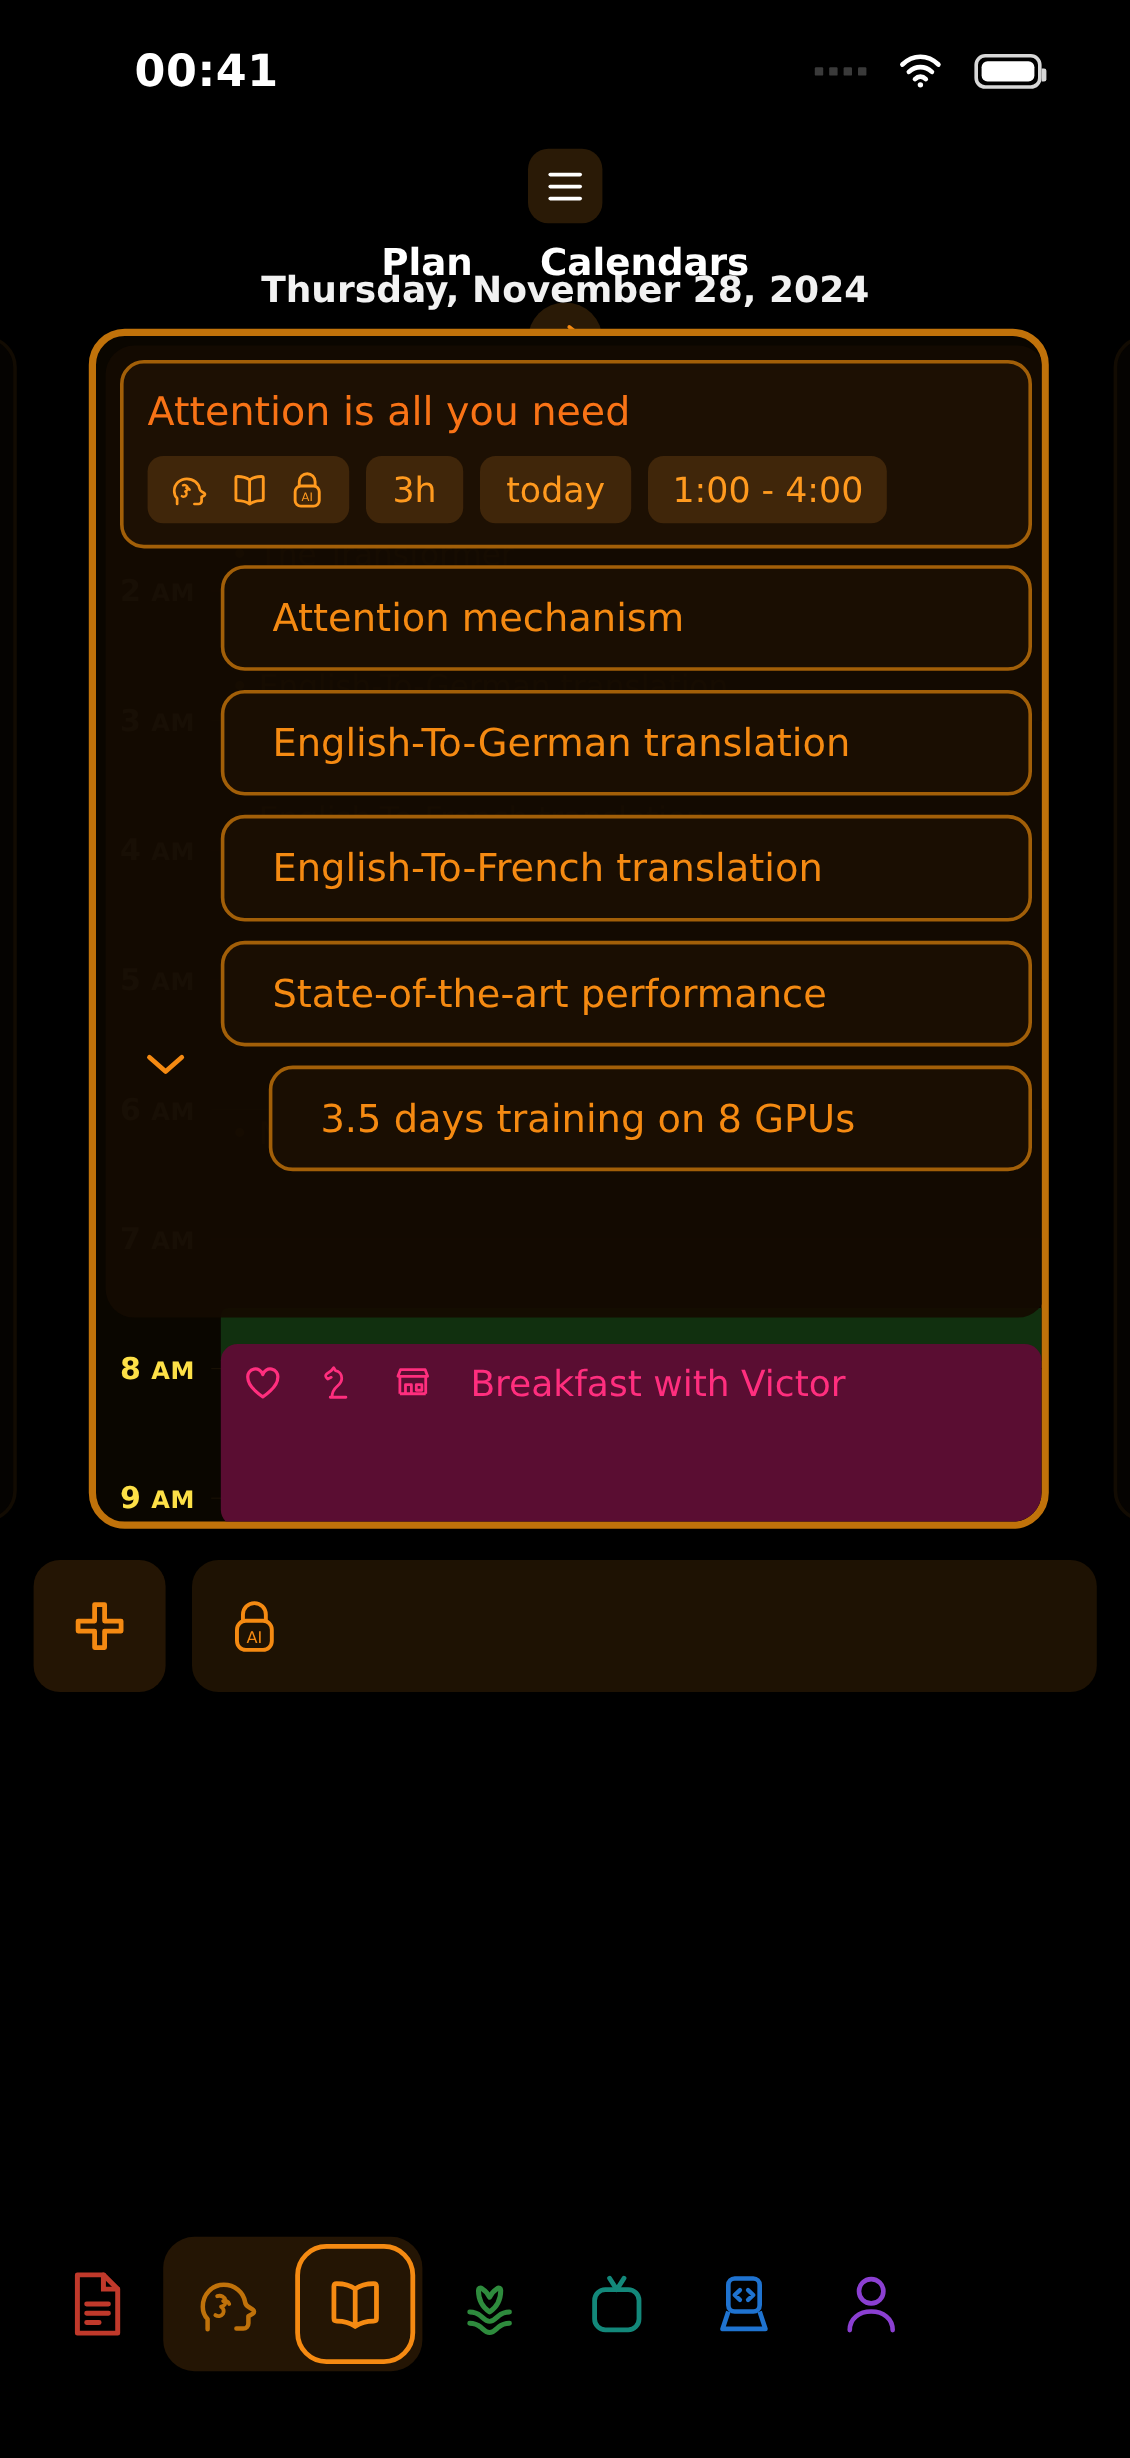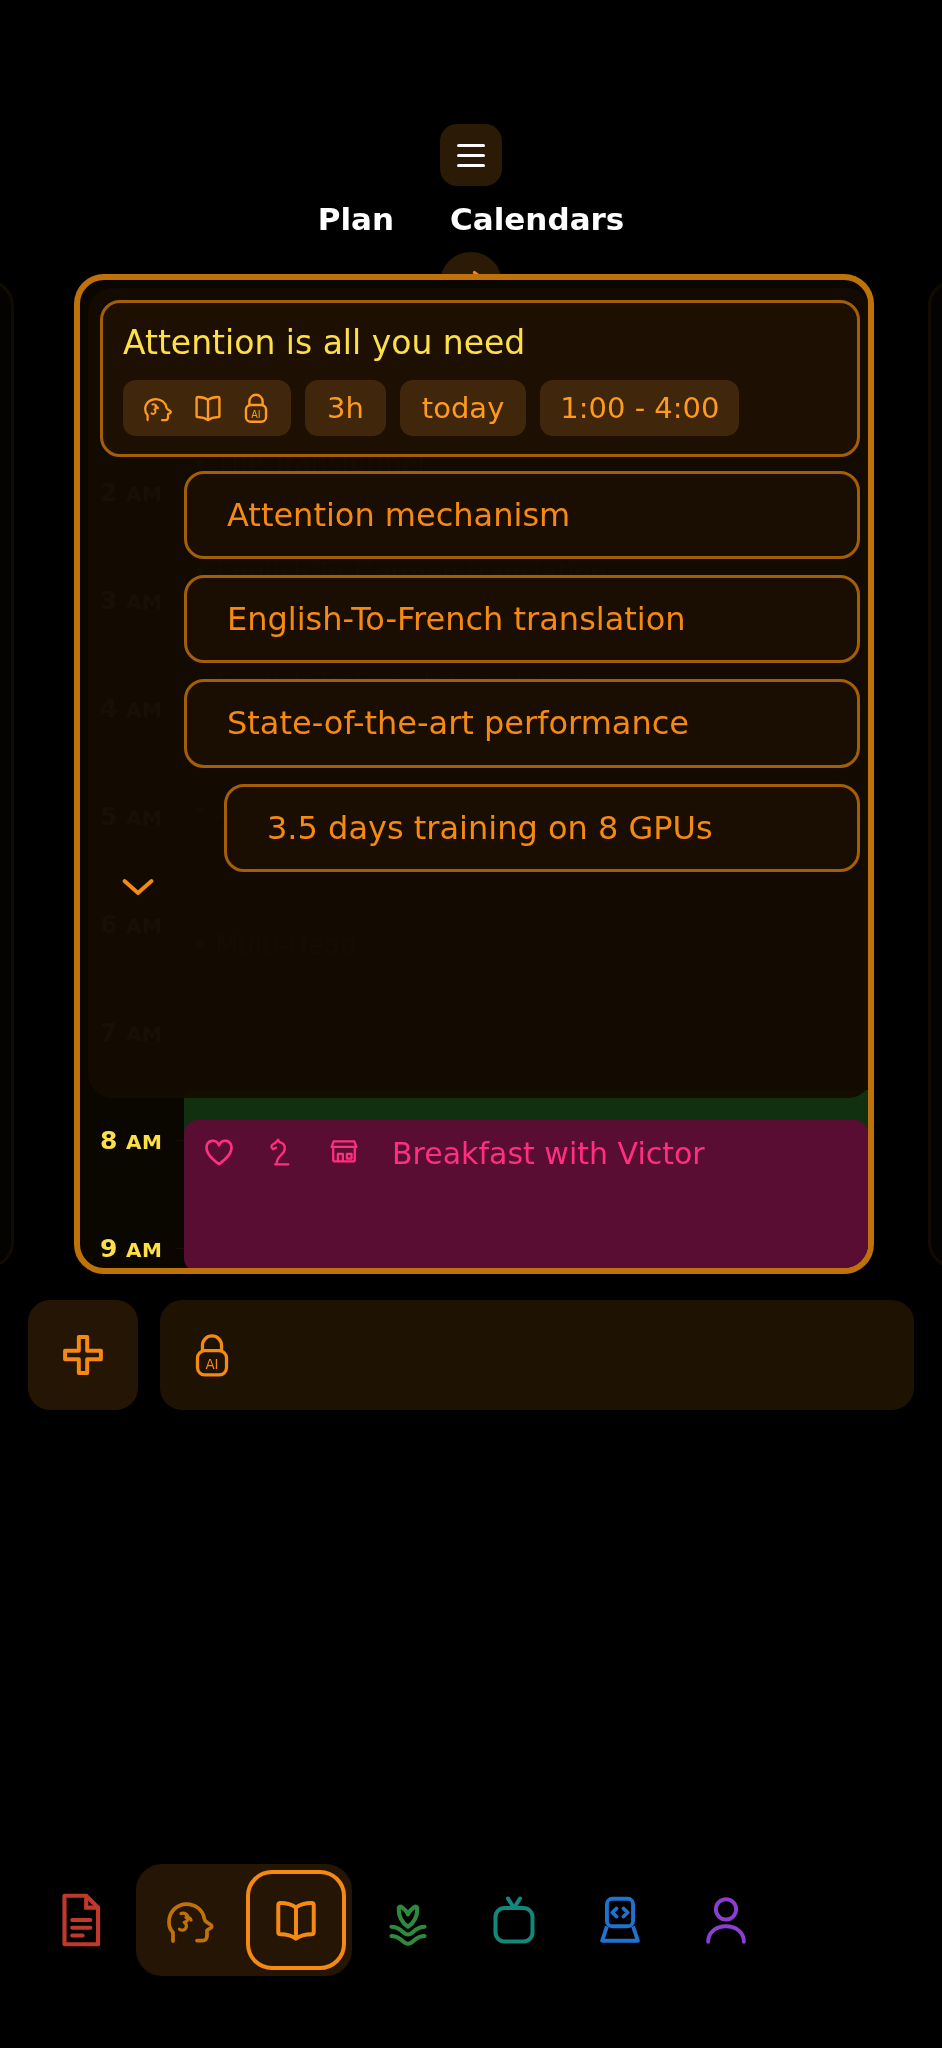--- a/index.html
+++ b/index.html
@@ -96,21 +96,21 @@
   
   .thought-overlay {
     position: absolute; left: 8px; top: 8px; width: 784px; height: 810px;
     background: rgba(20,11,1,0.94);
     border-radius: 24px;
   }
   .thought-head {
     margin: 12px 12px 0 12px; border: 3px solid #a25f08; border-radius: 20px;
     background: #1d1003; padding: 20px 20px 18px 20px;
   }
-  .thought-title { color: #fde047; font-size: 33px; font-weight: 500; margin-bottom: 18px; }
+  .thought-title { color: #f97316; font-size: 33px; font-weight: 500; margin-bottom: 18px; }
   .chip-row { display: flex; gap: 14px; align-items: center; }
   .chip {
     background: #40260a; border-radius: 13px; height: 56px;
     display: flex; align-items: center; justify-content: center; gap: 13px;
     padding: 0 22px; color: #ff9a1f; font-size: 29px; white-space: nowrap; flex: none;
   }
   .chip.icons { padding: 0 18px; }
   .chip.time { padding: 4px 20px; }
 
   .subcards { padding: 14px 12px 0 96px; }
@@ -161,39 +161,58 @@
     border-radius: 26px; padding: 6px 6px; flex: none;
   }
   .navitem.sel { border: 4px solid #f58a12; border-radius: 26px; }
   .nav-spacer { flex: 1; }
 </style>
 </head>
 <body>
 
 <div id="app">
 
+  <div class="statusbar">
+    <div class="status-time">00:41</div>
+    <div class="status-right">
+      <span class="sig-dots">
+          <i></i>
+          <i></i>
+          <i></i>
+          <i></i>
+        </span>
+      <svg class="wifi-icon" viewBox="0 0 24 20">
+        <path d="M2 6.5C5 3.6 8.4 2.2 12 2.2s7 1.4 10 4.3" fill="none" stroke="#fff" stroke-width="2.6" stroke-linecap="round"></path>
+        <path d="M5.6 10.6C7.5 8.9 9.7 8 12 8s4.5.9 6.4 2.6" fill="none" stroke="#fff" stroke-width="2.6" stroke-linecap="round"></path>
+        <path d="M9 14.6c.9-.9 1.9-1.4 3-1.4s2.1.5 3 1.4" fill="none" stroke="#fff" stroke-width="2.6" stroke-linecap="round"></path>
+        <circle cx="12" cy="17.8" r="1.5" fill="#fff"></circle>
+      </svg>
+      <span class="battery"></span>
+    </div>
+  </div>
 
   <div class="topnav">
     <div class="hamburger">
         <i></i>
         <i></i>
         <i></i>
       </div>
     <div class="tabs">
       <div class="tab">Plan</div>
       <div class="tab">Calendars</div>
     </div>
     <div class="undo-btn">
       <svg width="34" height="30" viewBox="0 0 24 22">
         <path d="M17 6H8a5 5 0 0 0 0 10h3" fill="none" stroke="#f58a12" stroke-width="2.3" stroke-linecap="round"></path>
         <path d="M14.5 3.3 18 6l-3.5 2.8" fill="none" stroke="#f58a12" stroke-width="2.3" stroke-linecap="round" stroke-linejoin="round"></path>
       </svg>
     </div>
   </div>
 
+  <div class="date-heading">Thursday, November 28, 2024</div>
 
   <div class="day-strip">
     <div class="day-panel-side left"></div>
     <div class="day-panel-side right"></div>
 
     <div class="day-panel">
 
       <div class="grid-layer">
         <div class="hour-row" style="top:212px">
           <div class="hour-rule"></div>
@@ -275,20 +294,21 @@
             <div class="chip time">1:00 - 4:00</div>
           </div>
         </div>
 
         <svg class="chev" viewBox="0 0 24 14">
           <path d="M3 3l9 8 9-8" fill="none" stroke="#f58a12" stroke-width="2.6" stroke-linecap="round" stroke-linejoin="round"></path>
         </svg>
 
         <div class="subcards">
           <div class="subcard">Attention mechanism</div>
+          <div class="subcard">English-To-German translation</div>
           <div class="subcard">English-To-French translation</div>
           <div class="subcard">State-of-the-art performance</div>
           <div class="subcard nested">3.5 days training on 8 GPUs</div>
         </div>
       </div>
 
     </div>
   </div>
 
   <div class="composer">

